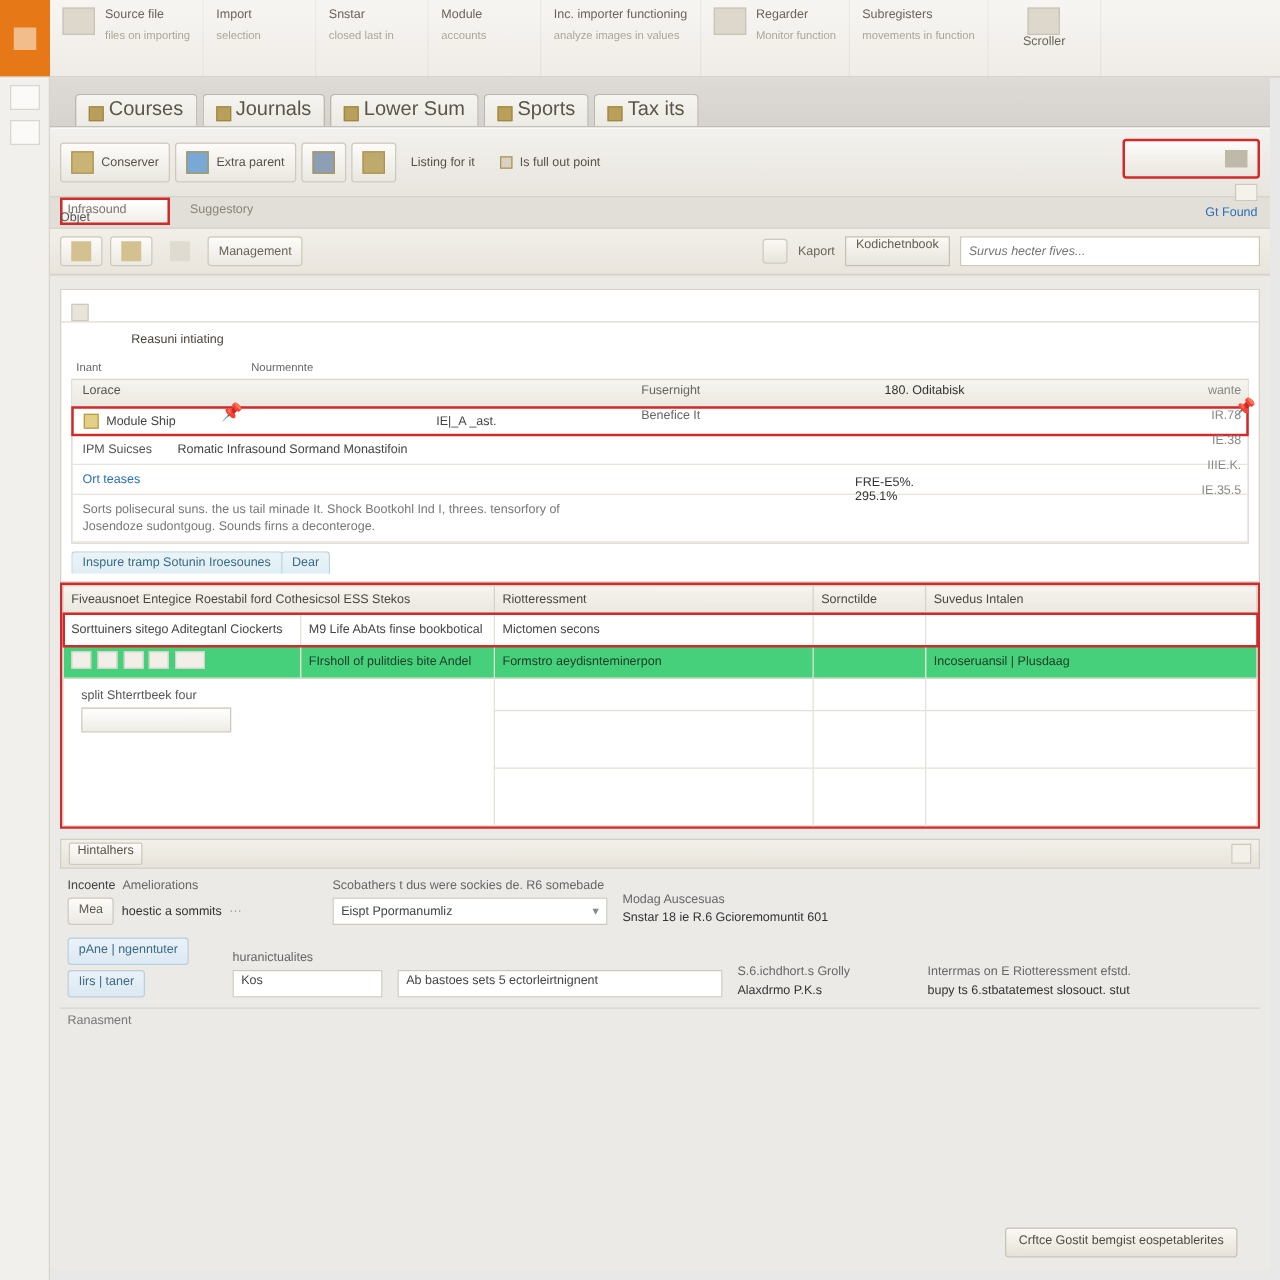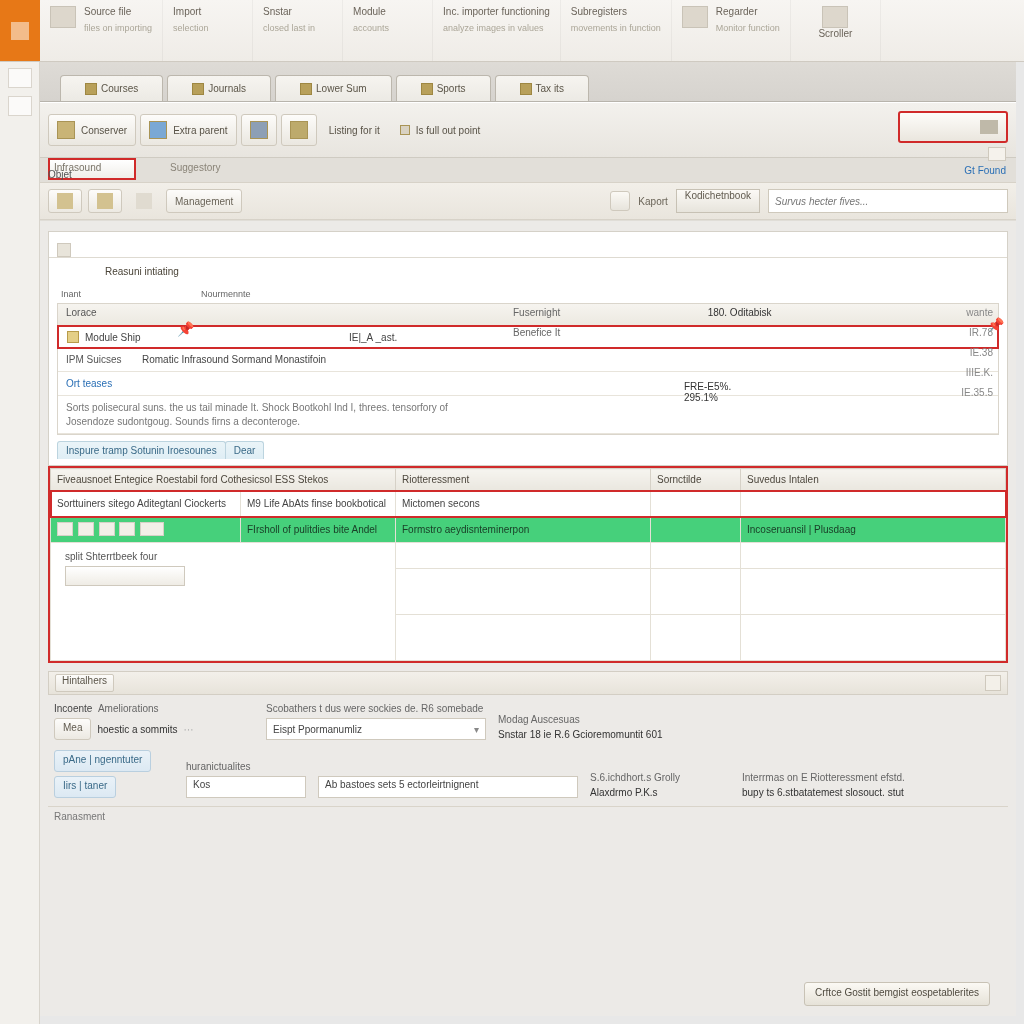--- a/index.html
+++ b/index.html
@@ -18,34 +18,34 @@
 
 
 .leftrail{position:absolute;left:0;top:62px;bottom:0;width:40px;background:#f2f0ec;border-right:1px solid #d8d4cc;display:flex;flex-direction:column;align-items:center;gap:8px;padding-top:6px}
 .leftrail .lricon{width:24px;height:20px;border:1px solid #d0cbc0;background:#fff;opacity:.7}
 
 
 .main{position:absolute;left:40px;top:62px;right:8px;bottom:8px;background:#e6e4e1}
 
 
 .tabsbar{height:40px;background:linear-gradient(#dedbd6,#d6d3ce);border-bottom:1px solid #b8b4ac;position:relative;display:flex;align-items:flex-end;padding-left:20px;gap:4px}
-.tab{height:26px;border:1px solid #bcb7ad;border-bottom:none;border-radius:4px 4px 0 0;padding:4px 24px;background:linear-gradient(#f6f4f0,#eceae4);font-size:10px;color:#5b5548;display:flex;align-items:center;gap:4px}
+.tab{height:26px;border:1px solid #bcb7ad;border-bottom:none;border-radius:4px 4px 0 0;padding:4px 10px;background:linear-gradient(#f6f4f0,#eceae4);font-size:16px;color:#5b5548;display:flex;align-items:flex-end;gap:4px}
 .tab .tico{width:12px;height:12px;background:#b8a05a;border:1px solid #9e8742}
 
 
 .toolbar{height:56px;background:linear-gradient(#f3f1ed,#e8e5df);border-top:1px solid #fff;border-bottom:1px solid #cfcbc2;display:flex;align-items:center;padding:0 8px;gap:4px;position:relative}
 .tbtn{height:32px;border:1px solid #cfc9bd;background:linear-gradient(#fdfcfa,#eae7e0);border-radius:3px;padding:0 8px;display:flex;align-items:center;gap:6px;font-size:10px;color:#585246}
 .tbtn .bico{width:18px;height:18px;background:#c9b476;border:1px solid #a99455}
 .toolbar .rtop{position:absolute;right:8px;top:8px;width:110px;height:32px;border:2px solid #d02a2a;background:linear-gradient(#fdfcf9,#eae6de);border-radius:3px;display:flex;align-items:center;justify-content:flex-end;padding-right:8px}
 .toolbar .rtop .rtico{width:18px;height:14px;background:#bfb9a9}
 
 
 .dropzone{height:24px;position:relative;background:#e2dfd9}
 .dropzone .dbox{position:absolute;left:8px;top:0;width:88px;height:22px;border:2px solid #d02a2a;background:linear-gradient(#fff,#f0eee9);font-size:10px;color:#7a7468;padding:2px 4px}
-.dropzone .dlabel{position:absolute;left:130px;top:4px;font-size:10px;color:#8a8478}
+.dropzone .dlabel{position:absolute;left:112px;top:4px;font-size:10px;color:#8a8478}
 
 
 .formhdr{display:flex;align-items:center;height:38px;background:linear-gradient(#f2efe9,#e9e5dd);border-top:1px solid #d7d2c8;border-bottom:1px solid #d7d2c8;padding:0 8px;gap:6px;position:relative}
 .formhdr .fh-lab{font-size:10px;color:#555;position:absolute;left:8px;top:-14px}
 .formhdr .fh-sub{font-size:10px;color:#888;position:absolute;left:8px;bottom:-16px}
 .formhdr .fb{height:24px;border:1px solid #cfc9bd;background:linear-gradient(#fdfcfa,#ece9e2);border-radius:3px;padding:0 8px;font-size:10px;color:#6a6458;display:flex;align-items:center;gap:4px}
 .formhdr .fico{width:16px;height:16px;background:#d3c290}
 .formhdr .srch{margin-left:auto;position:relative;display:flex;align-items:center;gap:8px}
 .formhdr .srch input{width:240px;height:24px;border:1px solid #cfc9bc;padding:0 6px;font-size:10px;font-style:italic;color:#777;background:#fff}
 .formhdr .srch .sbtn{height:24px;border:1px solid #c7c1b4;background:linear-gradient(#fbf9f5,#e7e4dc);padding:0 8px;font-size:10px;color:#615b4f}
@@ -147,30 +147,30 @@
       <div class="rsub">closed last in</div>
     </div>
   <div class="rtab">
       <div class="rtitle">Module</div>
       <div class="rsub">accounts</div>
     </div>
   <div class="rtab">
       <div class="rtitle">Inc. importer functioning</div>
       <div class="rsub">analyze images in values</div>
     </div>
-  <div class="rtab">
-      <div class="rtitle">Subregisters</div>
-      <div class="rsub">movements in function</div>
-    </div>
   <div class="rtab hasicon">
       <div class="ricon"></div>
       <div>
         <div class="rtitle">Regarder</div>
         <div class="rsub">Monitor function</div>
       </div>
+    </div>
+  <div class="rtab">
+      <div class="rtitle">Subregisters</div>
+      <div class="rsub">movements in function</div>
     </div>
   <div class="rtab">
       <div class="ricon" style="margin:0 auto"></div>
       <div class="rtitle" style="text-align:center">Scroller</div>
     </div>
 </div>
 
 <div class="leftrail">
   <div class="lricon"></div>
   <div class="lricon"></div>

